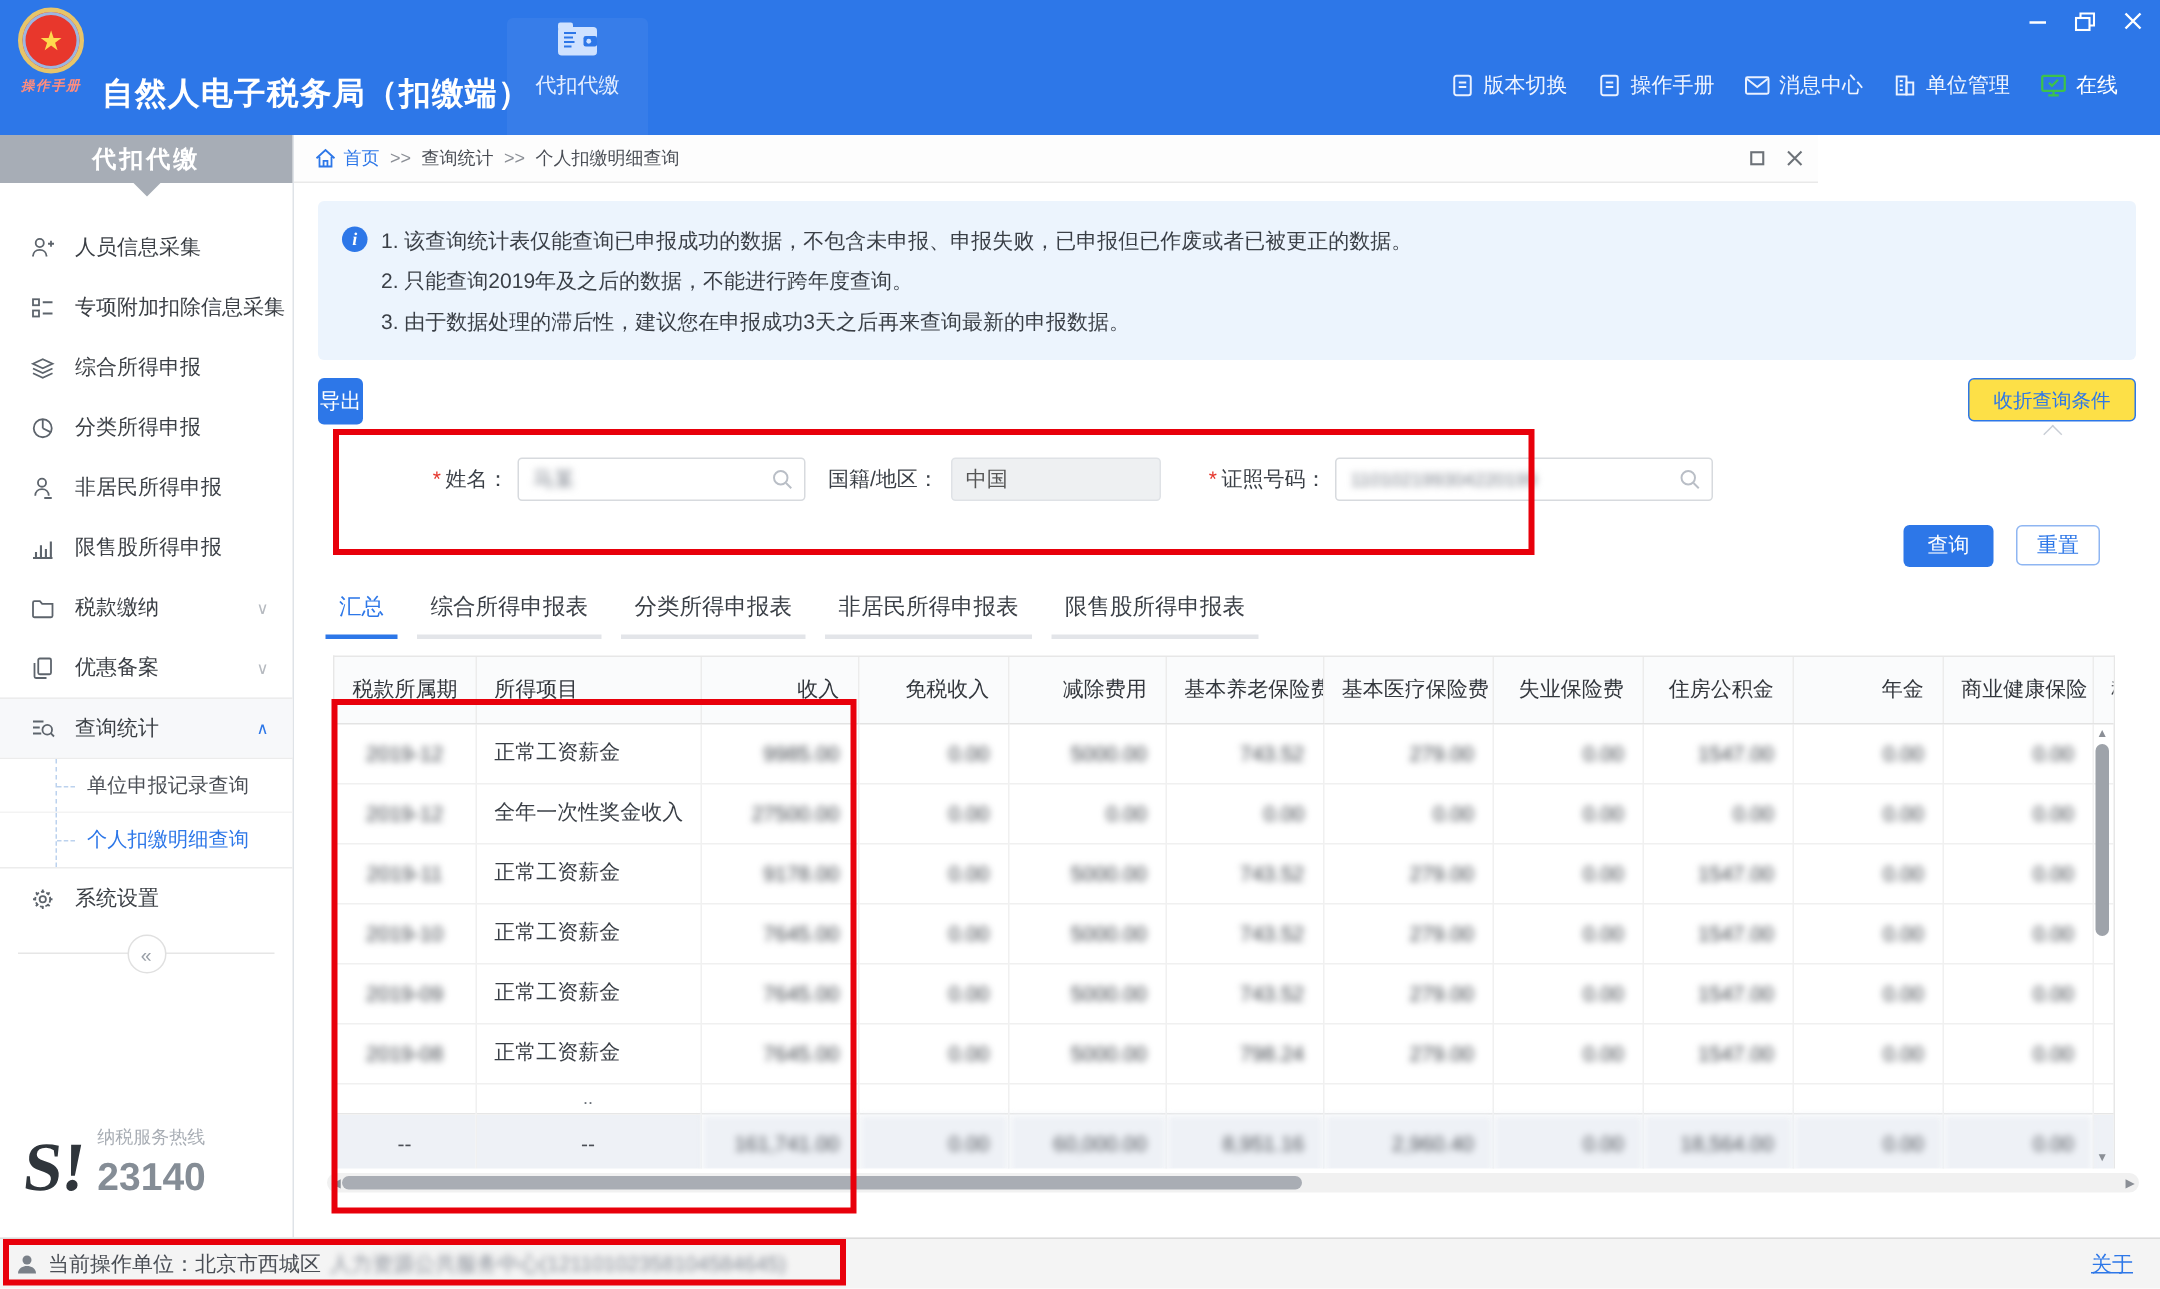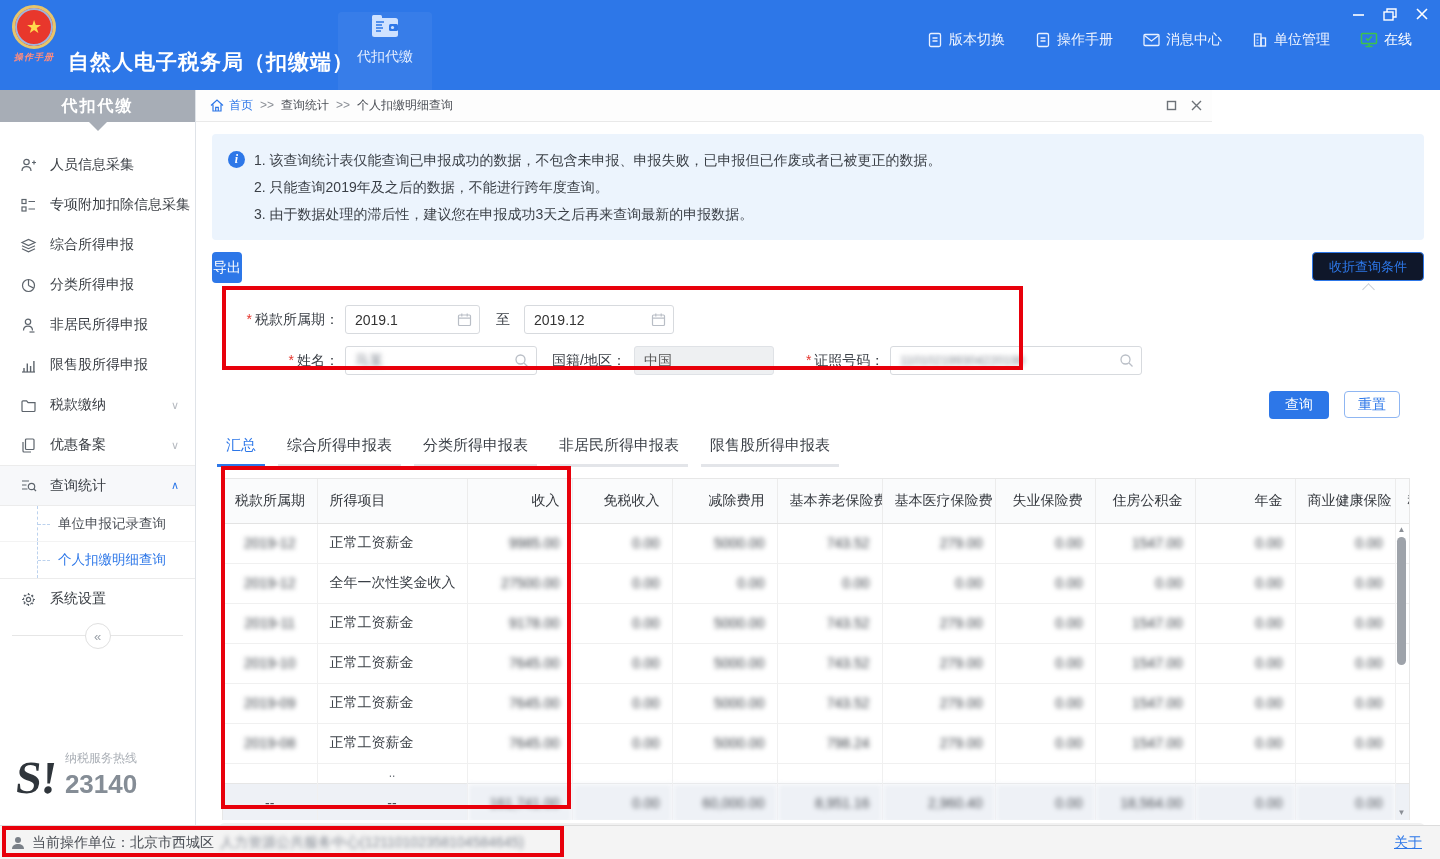--- a/index.html
+++ b/index.html
@@ -9,21 +9,21 @@
   .app-header { position:absolute; left:0; top:0; width:1440px; height:90px; background:#2d77e8; color:#fff; }
   .win-controls { position:absolute; right:10px; top:6px; display:flex; gap:16px; align-items:center; }
   .win-btn { width:16px; height:16px; display:flex; align-items:center; justify-content:center; cursor:pointer; }
   .emblem { position:absolute; left:8px; top:5px; width:52px; height:64px; text-align:center; }
   .emblem .ring { width:44px; height:44px; margin:0 auto; border-radius:50%; background:radial-gradient(circle at 50% 45%, #e8372c 62%, #c8241c 100%); border:3px solid #e7c56a; display:flex; align-items:center; justify-content:center; box-shadow:0 0 0 2px #9db6e0 inset; }
   .emblem .star { color:#ffd94d; font-size:18px; line-height:1; }
   .emblem .caption { font-size:9px; color:#ff8d7e; font-style:italic; font-weight:bold; letter-spacing:1px; margin-top:2px; }
   .app-title { position:absolute; left:68px; top:48px; font-size:21px; font-weight:bold; letter-spacing:1px; }
   .nav-tab { position:absolute; left:338px; top:12px; width:94px; height:78px; display:flex; flex-direction:column; align-items:center; justify-content:flex-start; gap:6px; background:rgba(255,255,255,.05); border-radius:4px 4px 0 0; cursor:pointer; }
   .nav-tab .label { font-size:14px; color:#e6efff; }
-  .header-links { position:absolute; right:28px; top:31px; display:flex; align-items:center; gap:30px; }
+  .header-links { position:absolute; right:28px; top:48px; display:flex; align-items:center; gap:20px; }
   .h-link { display:flex; align-items:center; gap:6px; font-size:14px; color:#f0f5ff; cursor:pointer; }
   .h-online { display:flex; align-items:center; gap:6px; font-size:14px; color:#fff; }
 
   
   .sidebar { position:absolute; left:0; top:90px; width:196px; height:735px; background:#fff; border-right:1px solid #dfe3e8; }
   .side-cap { height:32px; background:#a7adb6; color:#fff; font-size:16px; font-weight:bold; letter-spacing:2px; display:flex; align-items:center; justify-content:center; }
   .side-cap-caret { width:0; height:0; margin:0 auto; border-left:9px solid transparent; border-right:9px solid transparent; border-top:9px solid #a7adb6; }
   .side-items { margin-top:14px;font-family:Liberation Serif, serif; }
   .side-item { height:40px; display:flex; align-items:center; padding-left:20px; gap:13px; font-size:14px; color:#3c4046; cursor:pointer; position:relative; }
   .side-item .chev { position:absolute; right:16px; color:#b6bac0; font-size:11px; }
@@ -53,21 +53,21 @@
   
   .main { position:absolute; left:196px; top:122px; width:1244px; height:703px; background:#fff; overflow:hidden; }
   .notice { margin:12px 16px 0; background:#ecf4fd; border-radius:4px; padding:13px 18px 12px 16px; font-size:14px; color:#3a3f46; }
   .notice-line { line-height:27px; display:flex; }
   .notice-line .ic { margin-right:8px; width:18px; visibility:hidden; }
   .notice-line:first-child .ic { visibility:visible; }
   .info-dot { width:17px; height:17px; border-radius:50%; background:#2d77e8; color:#fff; font-size:12px; font-weight:bold; display:flex; align-items:center; justify-content:center; font-family:"Liberation Serif",serif; font-style:italic; margin-top:4px; }
 
   .toolbar { margin:12px 16px 0; display:flex; justify-content:space-between; align-items:flex-start; height:42px; }
   .btn-primary { background:#2d77e8; color:#fff; border:none; border-radius:4px; height:31px; padding:0 1px; font-size:14px; cursor:pointer; font-family:inherit; }
-  .btn-outline { background:#0f172a; color:#2d77e8; border:1px solid #2d77e8; border-radius:4px; height:29px; padding:0 16px; font-size:13px; cursor:pointer; font-family:inherit; }
+  .btn-outline { background:#fde047; color:#2d77e8; border:1px solid #2d77e8; border-radius:4px; height:29px; padding:0 16px; font-size:13px; cursor:pointer; font-family:inherit; }
   .collapse-q { display:flex; flex-direction:column; align-items:center; }
   .collapse-caret { margin-top:4px; width:9px; height:9px; border-left:1px solid #c9ced6; border-top:1px solid #c9ced6; transform:rotate(45deg); background:#fff; }
 
   .qform { margin:2px 16px 0; position:relative; padding:9px 0 10px; }
   .q-row { display:flex; align-items:center; height:29px; margin-bottom:12px; font-size:14px; color:#3a3f46; }
   .q-row:last-child { margin-bottom:0; }
   .q-label { width:133px; text-align:right; padding-right:6px; white-space:nowrap; }
   .req { color:#e5352c; margin-right:3px; }
   .q-input { position:relative; display:flex; align-items:center; border:1px solid #d7dade; border-radius:3px; height:29px; background:#fff; padding:0 28px 0 9px; font-size:14px; color:#333; }
   .q-input .tail-ic { position:absolute; right:7px; display:flex; }
@@ -376,42 +376,20 @@
 
   <div class="toolbar">
     <button class="btn-primary">导出</button>
     <span class="collapse-q">
       <button class="btn-outline">收折查询条件</button>
       <span class="collapse-caret"></span>
     </span>
   </div>
 
   <div class="qform">
-    <div class="q-row">
-      <span class="q-label"><span class="req">*</span><span>税款所属期：</span></span>
-      <span class="q-input" style="width:135px;">
-        <span>2019.1</span>
-        <span class="tail-ic">
-            <svg width="15" height="15" viewBox="0 0 15 15">
-              <rect x="1.5" y="3" width="12" height="10.5" rx="1" fill="none" stroke="#b9bec6" stroke-width="1.2"></rect>
-              <path d="M1.5 6.2h12M4.8 1.5v3M10.2 1.5v3" stroke="#b9bec6" stroke-width="1.2"></path>
-            </svg>
-          </span>
-      </span>
-      <span class="to-label">至</span>
-      <span class="q-input" style="width:150px;">
-        <span>2019.12</span>
-        <span class="tail-ic">
-            <svg width="15" height="15" viewBox="0 0 15 15">
-              <rect x="1.5" y="3" width="12" height="10.5" rx="1" fill="none" stroke="#b9bec6" stroke-width="1.2"></rect>
-              <path d="M1.5 6.2h12M4.8 1.5v3M10.2 1.5v3" stroke="#b9bec6" stroke-width="1.2"></path>
-            </svg>
-          </span>
-      </span>
-    </div>
     <div class="q-row">
       <span class="q-label"><span class="req">*</span><span>姓名：</span></span>
       <span class="q-input" style="width:192px;">
         <span class="blurred">马某</span>
         <span class="tail-ic">
             <svg width="15" height="15" viewBox="0 0 15 15">
               <circle cx="6.5" cy="6.5" r="4.5" fill="none" stroke="#b9bec6" stroke-width="1.3"></circle>
               <path d="M10 10l3.5 3.5" stroke="#b9bec6" stroke-width="1.3"></path>
             </svg>
           </span>

